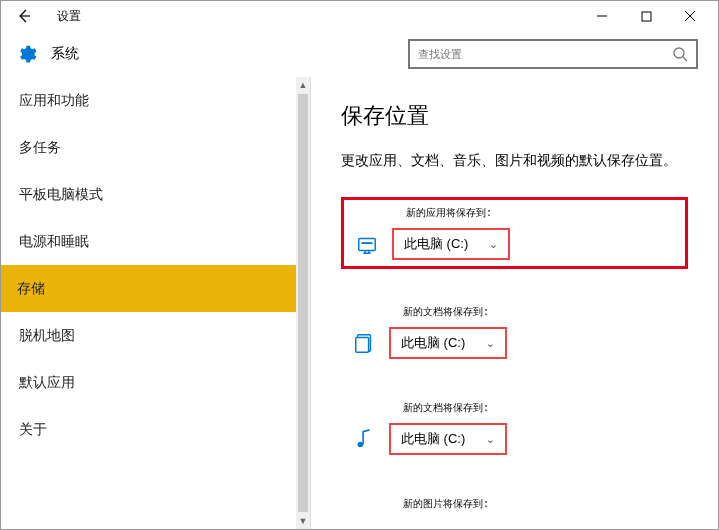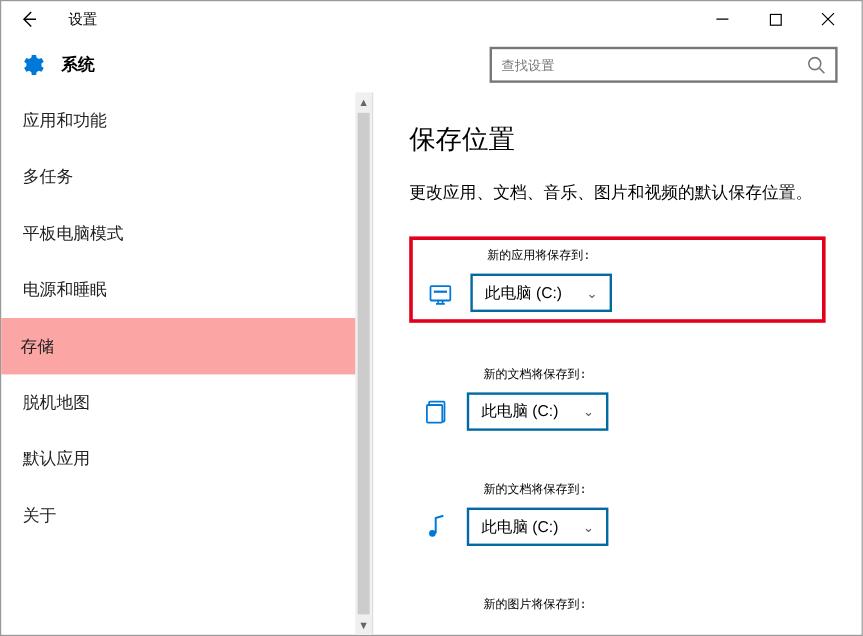--- a/index.html
+++ b/index.html
@@ -6,44 +6,44 @@
 body { width: 719px; height: 530px; background: #fff; overflow: hidden; border: 1px solid #999; position: relative; }
 
 .titlebar { height: 30px; display: flex; align-items: center; padding: 0 6px; }
 .titlebar .back { width: 34px; height: 30px; display: flex; align-items: center; justify-content: center; cursor: pointer; }
 .titlebar .title { font-size: 12px; margin-left: 16px; color: #000; }
 .titlebar .spacer { flex: 1; }
 .titlebar .winbtn { width: 44px; height: 30px; display: flex; align-items: center; justify-content: center; cursor: pointer; }
 
 .header { height: 46px; display: flex; align-items: center; padding: 0 14px; }
 .header .gear { width: 22px; height: 22px; margin-right: 14px; color: #0078d7; }
-.header .section-title { font-size: 14px; font-weight: 700; }
+.header .section-title { font-size: 14px; font-weight: 400; }
 .header .spacer { flex: 1; }
 .header .search { width: 290px; height: 30px; border: 2px solid #777; display: flex; align-items: center; padding: 0 8px; margin-right: 6px; }
 .header .search span { color: #777; font-size: 11px; flex: 1; }
 
 .body { display: flex; height: calc(100% - 76px); }
 
 .sidebar { width: 310px; border-right: 1px solid #ddd; position: relative; }
 .sidebar .item { height: 47px; display: flex; align-items: center; padding: 0 18px; font-size: 14px; cursor: pointer; color: #222; }
-.sidebar .item.active { background: #fca5a5; padding-left: 16px; }
+.sidebar .item.active { background: #eab308; padding-left: 16px; }
 .sidebar .scrollbar { position: absolute; right: 0; top: 0; width: 14px; height: 100%; background: #f0f0f0; display:flex; flex-direction:column; align-items:center; }
 .sidebar .scrollbar .arrow { height:16px; display:flex; align-items:center; justify-content:center; width:100%; color:#666; font-size:9px; }
 .sidebar .scrollbar .thumb { width: 10px; flex: 1; background: #ccc; margin: 1px 0; }
 
 .content { flex: 1; padding: 24px 30px 0 30px; overflow: hidden; }
 .content h1 { font-size: 22px; font-weight: 400; margin-bottom: 18px; }
 .content .desc { font-size: 14px; line-height: 1.6; margin-bottom: 26px; }
 
 .setting-block { margin-bottom: 30px; padding: 6px; }
 .setting-block.highlighted { border: 3px solid #e3001b; }
 .setting-block .label { font-size: 10px; margin-left: 56px; margin-bottom: 8px; font-family: Liberation Mono, monospace; }
 .setting-block .row { display: flex; align-items: center; }
 .setting-block .icon { width: 34px; display: flex; justify-content: center; color: #0078d7; }
-.setting-block .select { margin-left: 8px; width: 118px; height: 32px; border: 2px solid #0369a1; display: flex; align-items: center; justify-content: space-between; padding: 0 10px; font-size: 13px; cursor: pointer; }
+.setting-block .select { margin-left: 8px; width: 118px; height: 32px; border: 2px solid #ef4444; display: flex; align-items: center; justify-content: space-between; padding: 0 10px; font-size: 13px; cursor: pointer; }
 .setting-block .select .chev { font-size: 11px; color: #555; }
 
 svg { display: block; }
 </style>
 </head>
 <body>
 
 <div class="titlebar">
   <div class="back">
     <svg width="16" height="16" viewBox="0 0 16 16">

